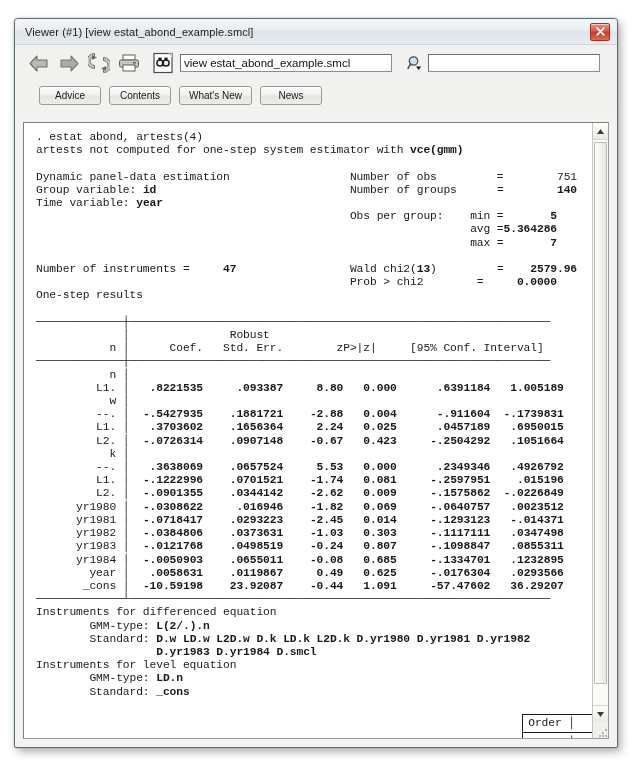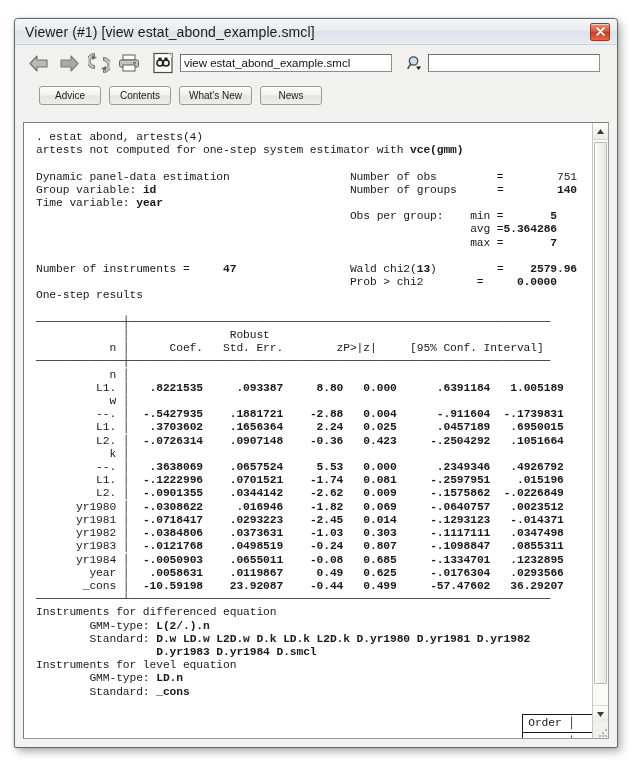--- a/index.html
+++ b/index.html
@@ -32,21 +32,21 @@
     position: relative;
     height: 25px;
     background: linear-gradient(to bottom, #f4f6f7 0%, #e9edf0 45%, #dde4e9 50%, #e6ebef 100%);
     border-bottom: 1px solid #c9d2d8;
     border-radius: 3px 3px 0 0;
     display: flex;
     align-items: center;
     padding: 0 4px 0 10px;
   }
   #title-text {
-    font-size: 14px;
+    font-size: 11px;
     color: #1b1b1b;
     white-space: nowrap;
     letter-spacing: 0.1px;
     flex: 1;
   }
   #close-button {
     width: 18px;
     height: 16px;
     background: linear-gradient(to bottom, #f0907c 0%, #e0543c 45%, #cf3a22 52%, #e06a50 100%);
     border: 1px solid #9c3522;
@@ -310,32 +310,32 @@
 
 ─────────────┼───────────────────────────────────────────────────────────────
              │               Robust
            n │      Coef.   Std. Err.        zP&gt;|z|     [95% Conf. Interval]
 ─────────────┼───────────────────────────────────────────────────────────────
            n │
          L1. │   <b>.8221535</b>     <b>.093387</b>     <b>8.80</b>   <b>0.000</b>      <b>.6391184</b>   <b>1.005189</b>
            w │
          --. │  <b>-.5427935</b>    <b>.1881721</b>    <b>-2.88</b>   <b>0.004</b>      <b>-.911604</b>  <b>-.1739831</b>
          L1. │   <b>.3703602</b>    <b>.1656364</b>     <b>2.24</b>   <b>0.025</b>      <b>.0457189</b>   <b>.6950015</b>
-         L2. │  <b>-.0726314</b>    <b>.0907148</b>    <b>-0.36</b>   <b>0.423</b>     <b>-.2504292</b>   <b>.1051664</b>
+         L2. │  <b>-.0726314</b>    <b>.0907148</b>    <b>-0.67</b>   <b>0.423</b>     <b>-.2504292</b>   <b>.1051664</b>
            k │
          --. │   <b>.3638069</b>    <b>.0657524</b>     <b>5.53</b>   <b>0.000</b>      <b>.2349346</b>   <b>.4926792</b>
          L1. │  <b>-.1222996</b>    <b>.0701521</b>    <b>-1.74</b>   <b>0.081</b>     <b>-.2597951</b>    <b>.015196</b>
          L2. │  <b>-.0901355</b>    <b>.0344142</b>    <b>-2.62</b>   <b>0.009</b>     <b>-.1575862</b>  <b>-.0226849</b>
       yr1980 │  <b>-.0308622</b>     <b>.016946</b>    <b>-1.82</b>   <b>0.069</b>     <b>-.0640757</b>   <b>.0023512</b>
       yr1981 │  <b>-.0718417</b>    <b>.0293223</b>    <b>-2.45</b>   <b>0.014</b>     <b>-.1293123</b>   <b>-.014371</b>
       yr1982 │  <b>-.0384806</b>    <b>.0373631</b>    <b>-1.03</b>   <b>0.303</b>     <b>-.1117111</b>   <b>.0347498</b>
       yr1983 │  <b>-.0121768</b>    <b>.0498519</b>    <b>-0.24</b>   <b>0.807</b>     <b>-.1098847</b>   <b>.0855311</b>
       yr1984 │  <b>-.0050903</b>    <b>.0655011</b>    <b>-0.08</b>   <b>0.685</b>     <b>-.1334701</b>   <b>.1232895</b>
         year │   <b>.0058631</b>    <b>.0119867</b>     <b>0.49</b>   <b>0.625</b>     <b>-.0176304</b>   <b>.0293566</b>
-       _cons │  <b>-10.59198</b>    <b>23.92087</b>    <b>-0.44</b>   <b>0.499</b>     <b>-57.47602</b>   <b>36.29207</b>
+       _cons │  <b>-10.59198</b>    <b>23.92087</b>    <b>-0.44</b>   <b>1.091</b>     <b>-57.47602</b>   <b>36.29207</b>
 ─────────────┴───────────────────────────────────────────────────────────────
 Instruments for differenced equation
         GMM-type: <b>L(2/.).n</b>
         Standard: <b>D.w LD.w L2D.w D.k LD.k L2D.k D.yr1980 D.yr1981 D.yr1982</b>
                   <b>D.yr1983 D.yr1984 D.smcl</b>
 Instruments for level equation
         GMM-type: <b>LD.n</b>
         Standard: <b>_cons</b>
 
 Arellano-Bond test for zero autocorrelation in first-differenced errors<div class="box-tbl"><div class="hdr">Order │   z Prob &gt; z</div><div class="bdy">    1 │ <b>-4.6414</b>  

